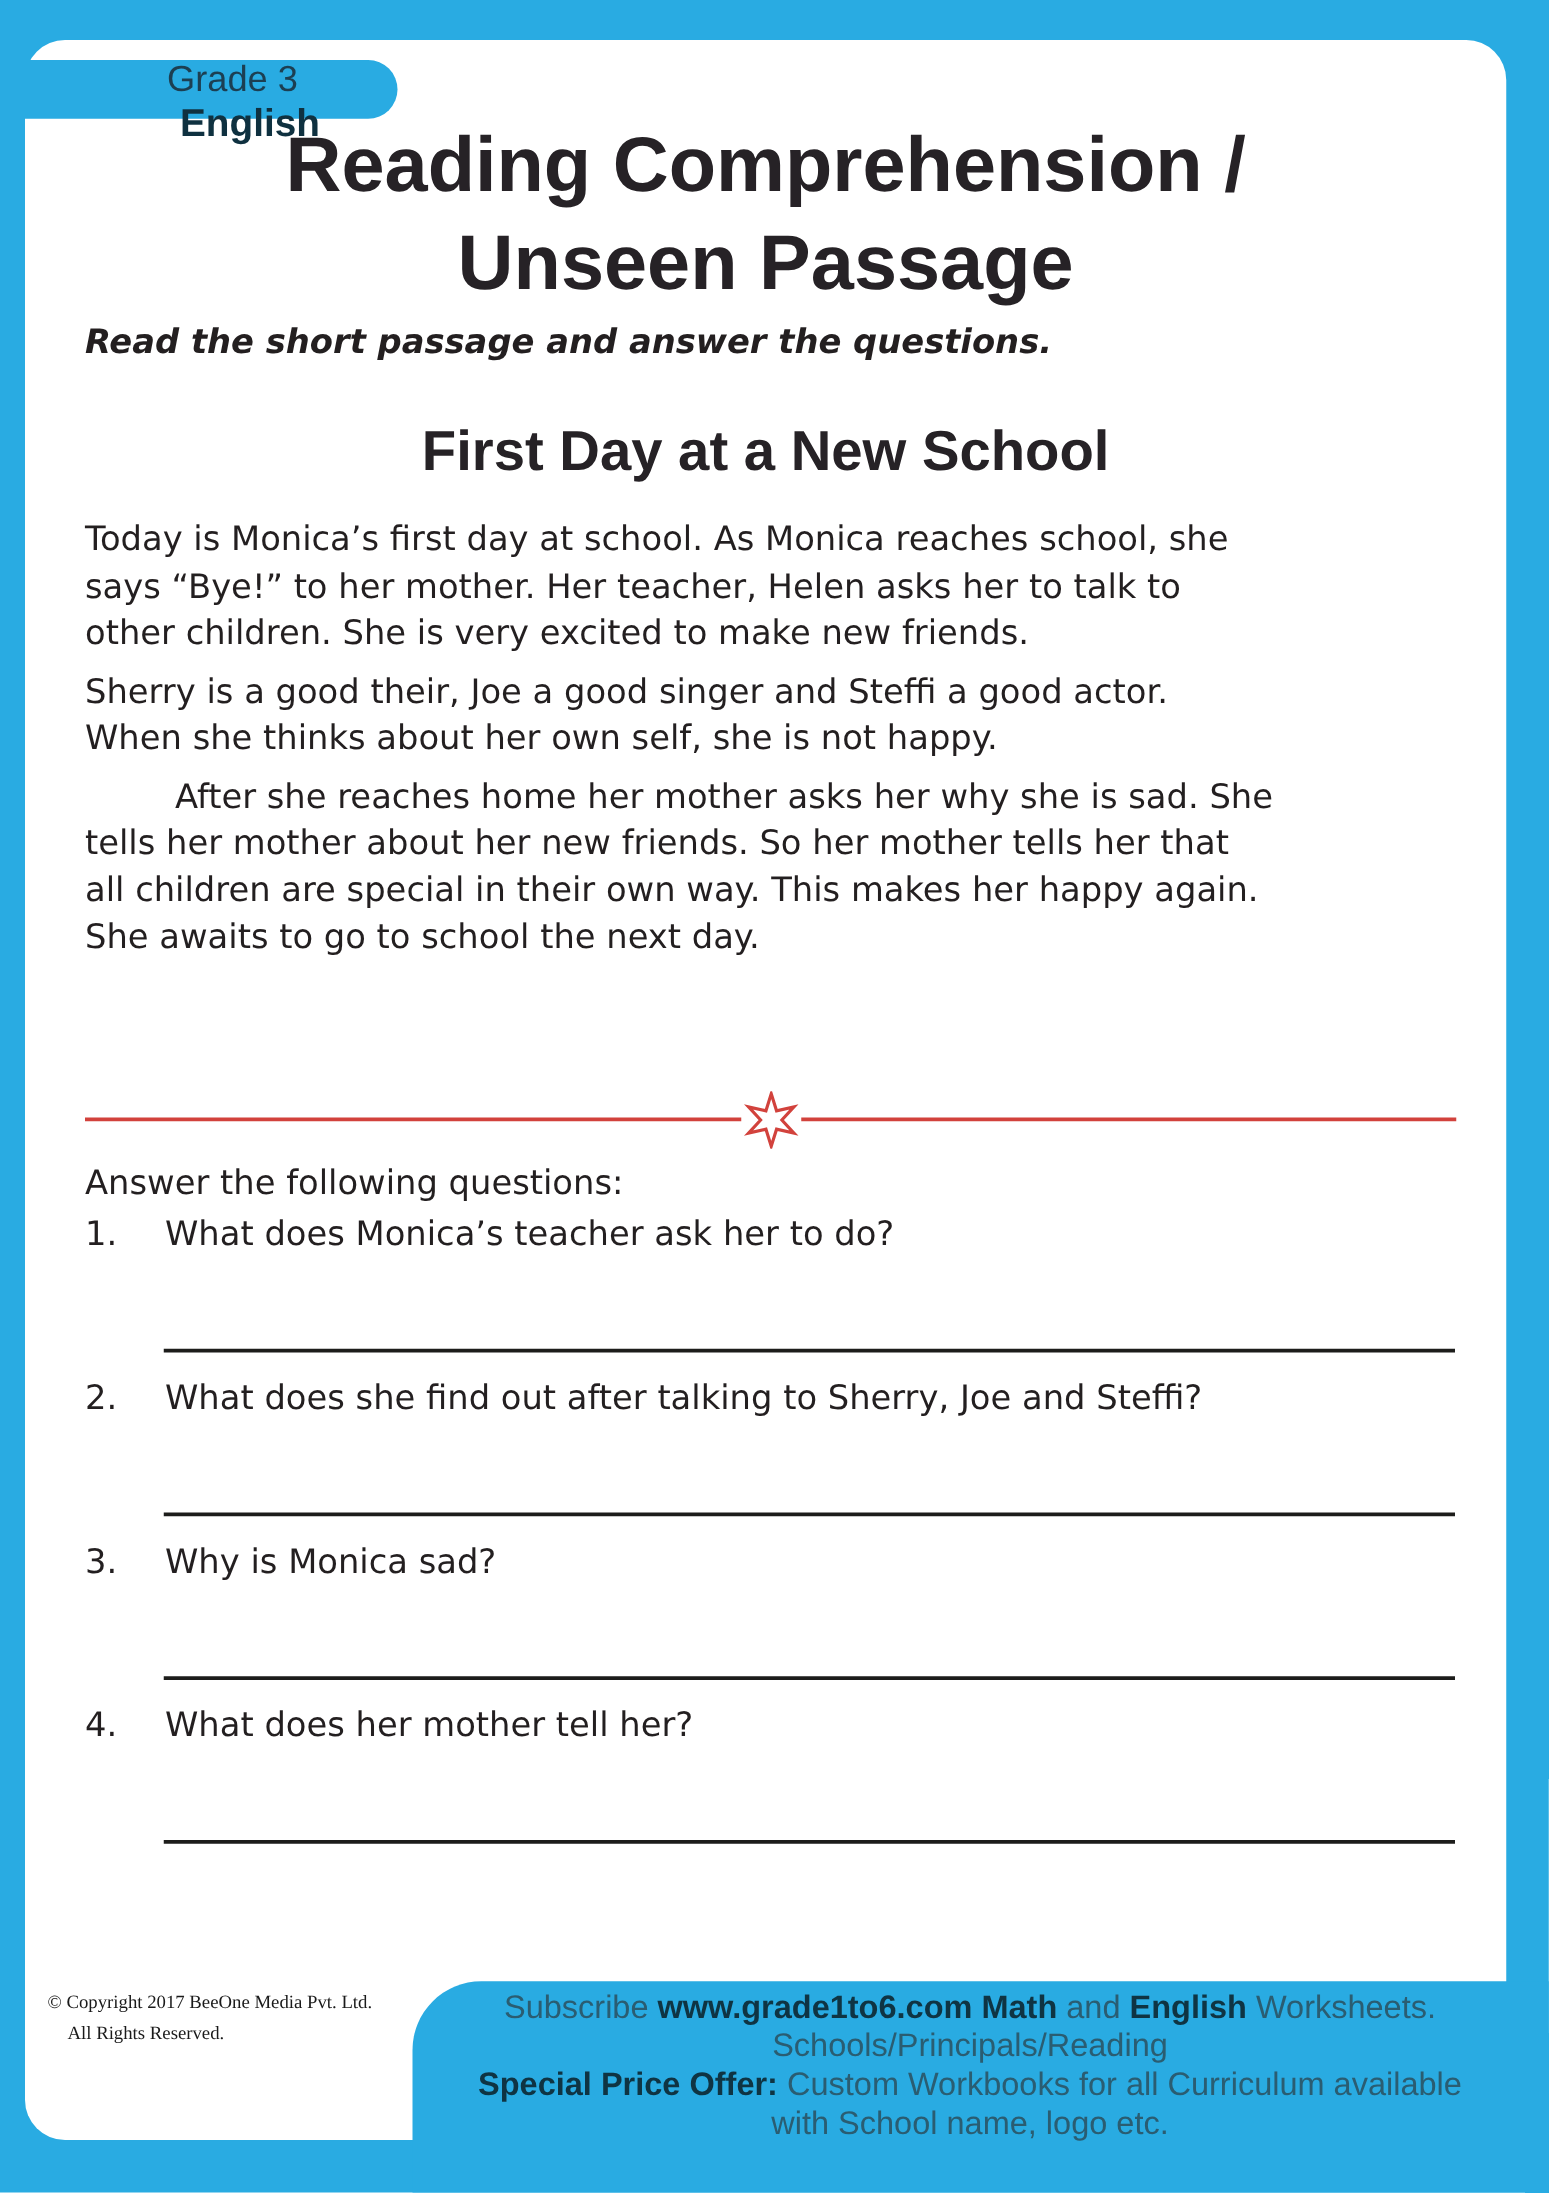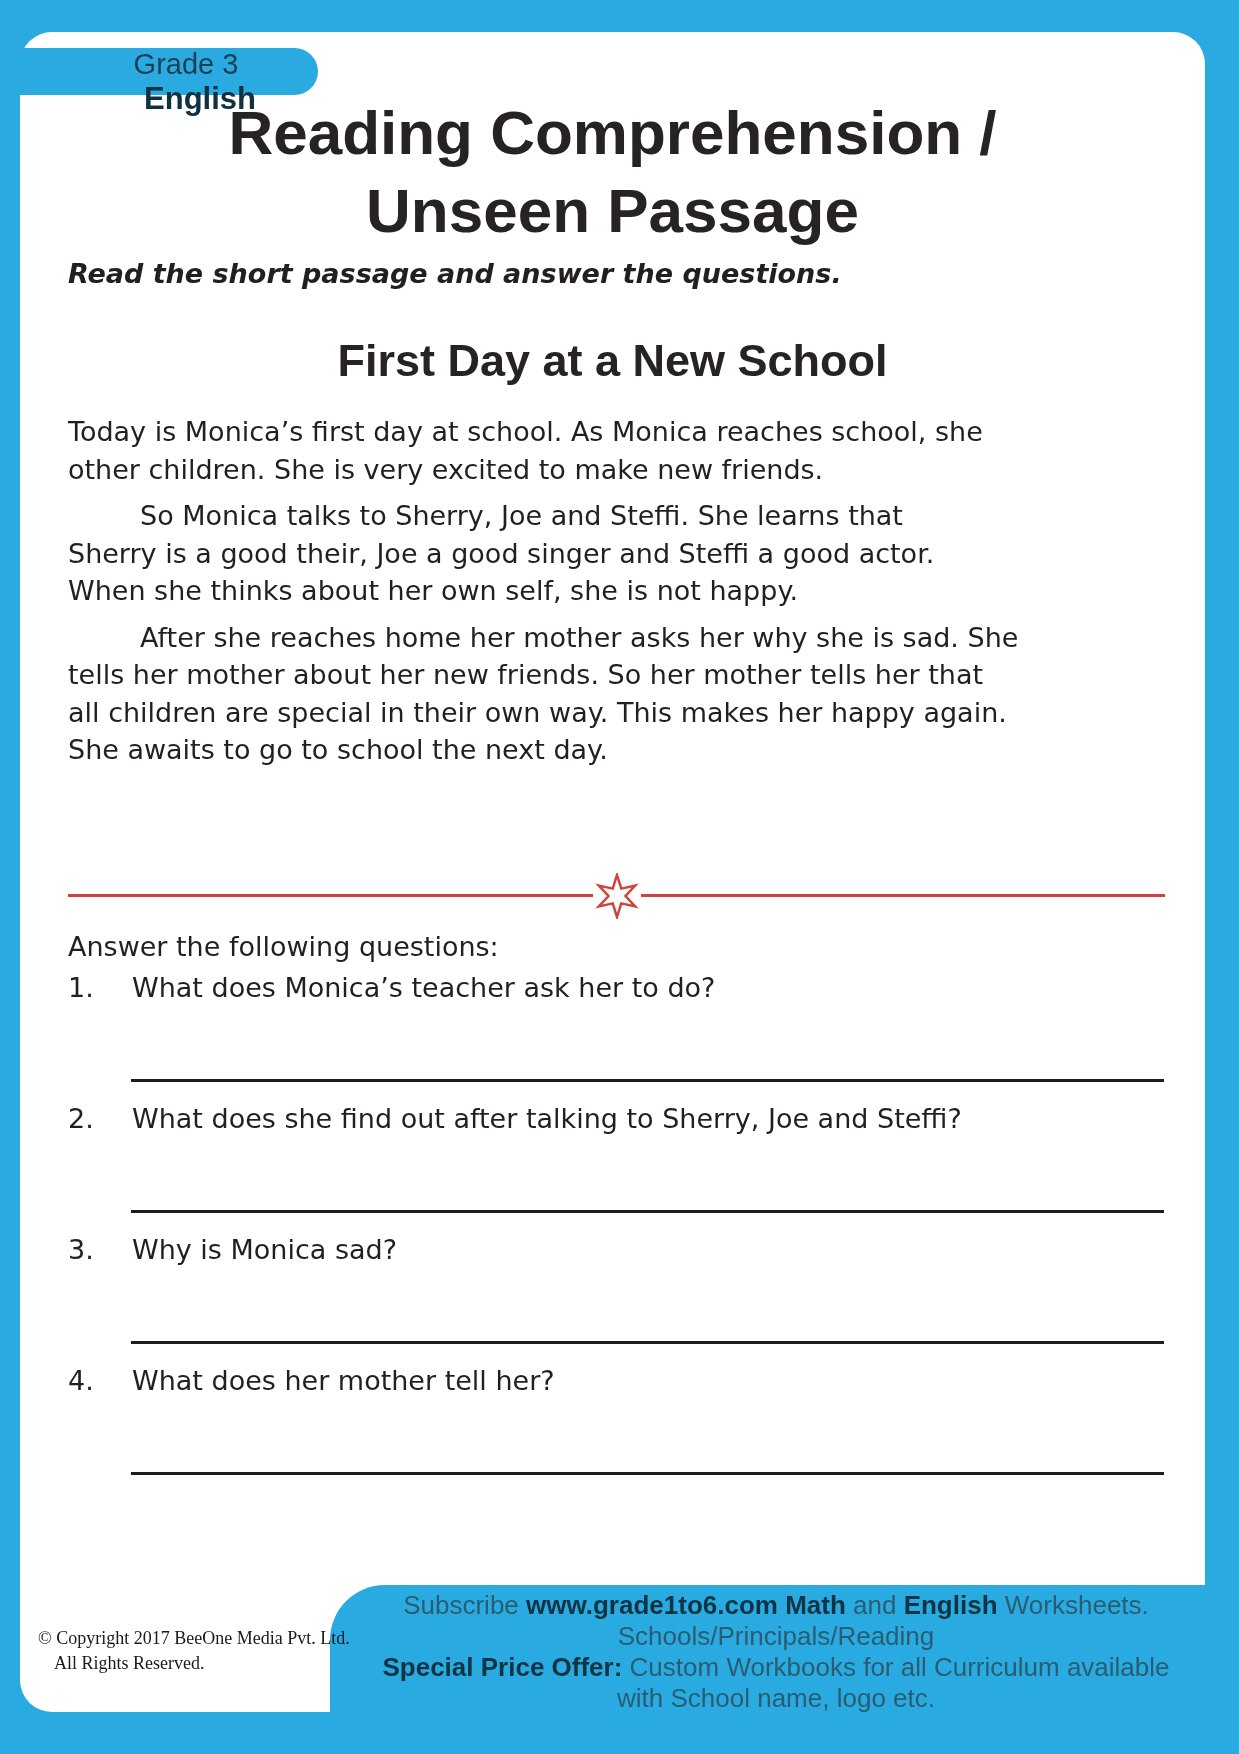--- a/index.html
+++ b/index.html
@@ -125,24 +125,23 @@
     font-size: 26px;
     line-height: 31px;
     color: #2a5d72;
   }
   .fb { font-weight: bold; color: #0f3443; }
   .copyright {
     position: absolute;
     left: 38px;
     top: 1590px;
     font-family: "Liberation Serif", serif;
-    font-size: 18px;
+    font-size: 15px;
     line-height: 25px;
     color: #1a1a1a;
-    margin-top: 36px;
   }
   .cr2 { padding-left: 16px; }
 </style>
 </head>
 <body>
 
 <div class="card">
 
   <div class="badge">
     <span class="badge-grade">Grade 3</span>
@@ -154,24 +153,24 @@
     <div>Unseen Passage</div>
   </div>
 
   <div class="instruction">Read the short passage and answer the questions.</div>
 
   <div class="passage-title">First Day at a New School</div>
 
   <div class="passage">
     <div class="para">
       <div class="pline">Today is Monica’s first day at school. As Monica reaches school, she</div>
+      <div class="pline">says “Bye!” to her mother. Her teacher, Helen asks her to talk to</div>
       <div class="pline">other children. She is very excited to make new friends.</div>
     </div>
     <div class="para">
-      <div class="pline indent">So Monica talks to Sherry, Joe and Steffi. She learns that</div>
       <div class="pline">Sherry is a good their, Joe a good singer and Steffi a good actor.</div>
       <div class="pline">When she thinks about her own self, she is not happy.</div>
     </div>
     <div class="para">
       <div class="pline indent">After she reaches home her mother asks her why she is sad. She</div>
       <div class="pline">tells her mother about her new friends. So her mother tells her that</div>
       <div class="pline">all children are special in their own way. This makes her happy again.</div>
       <div class="pline">She awaits to go to school the next day.</div>
     </div>
   </div>

